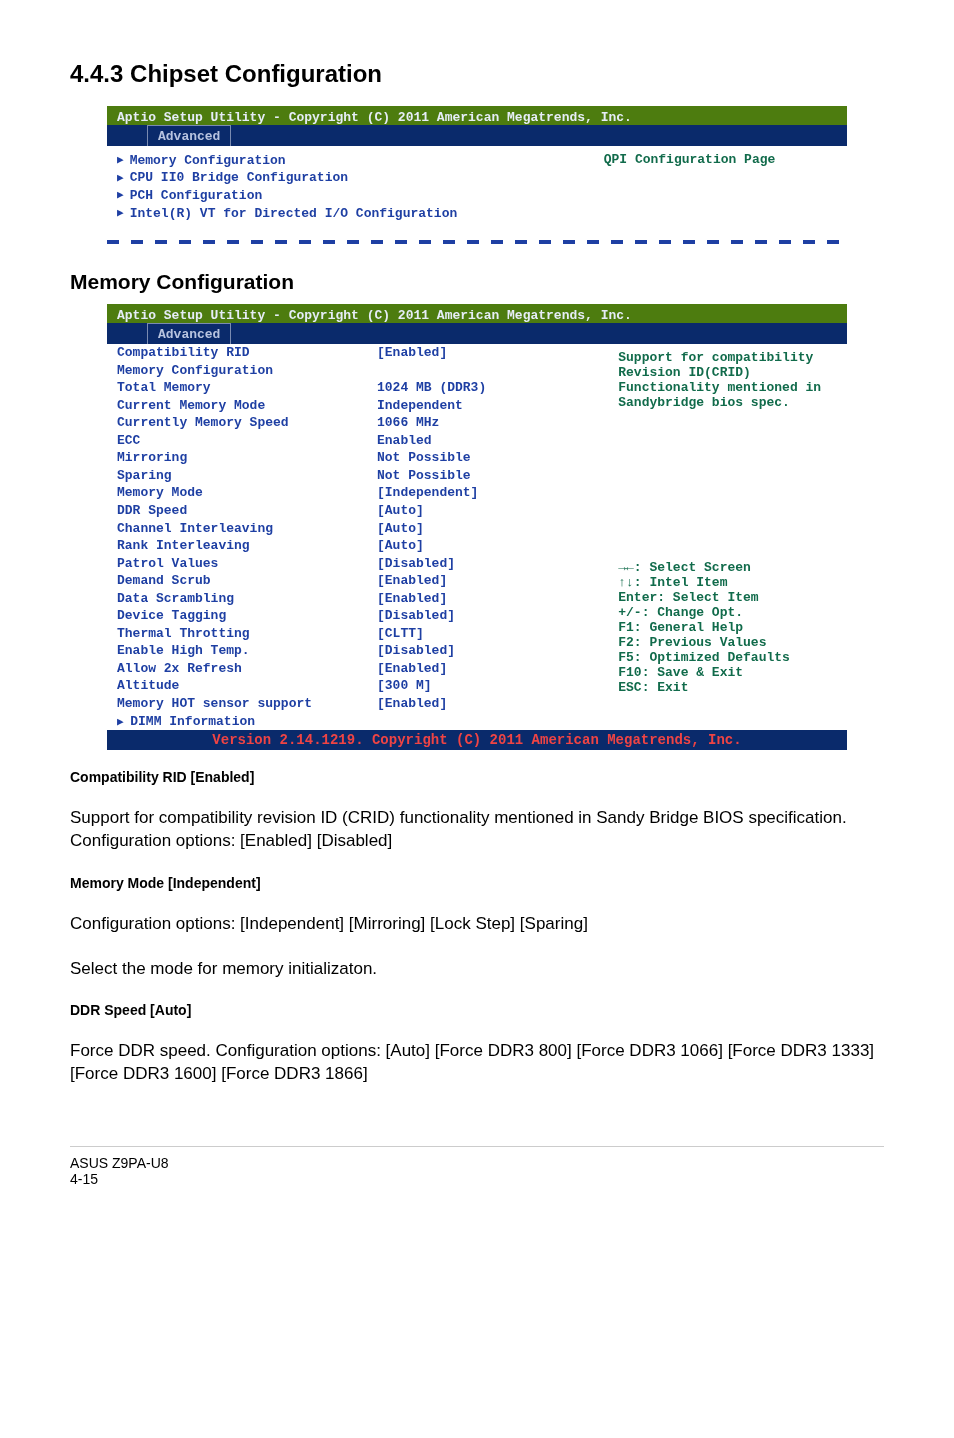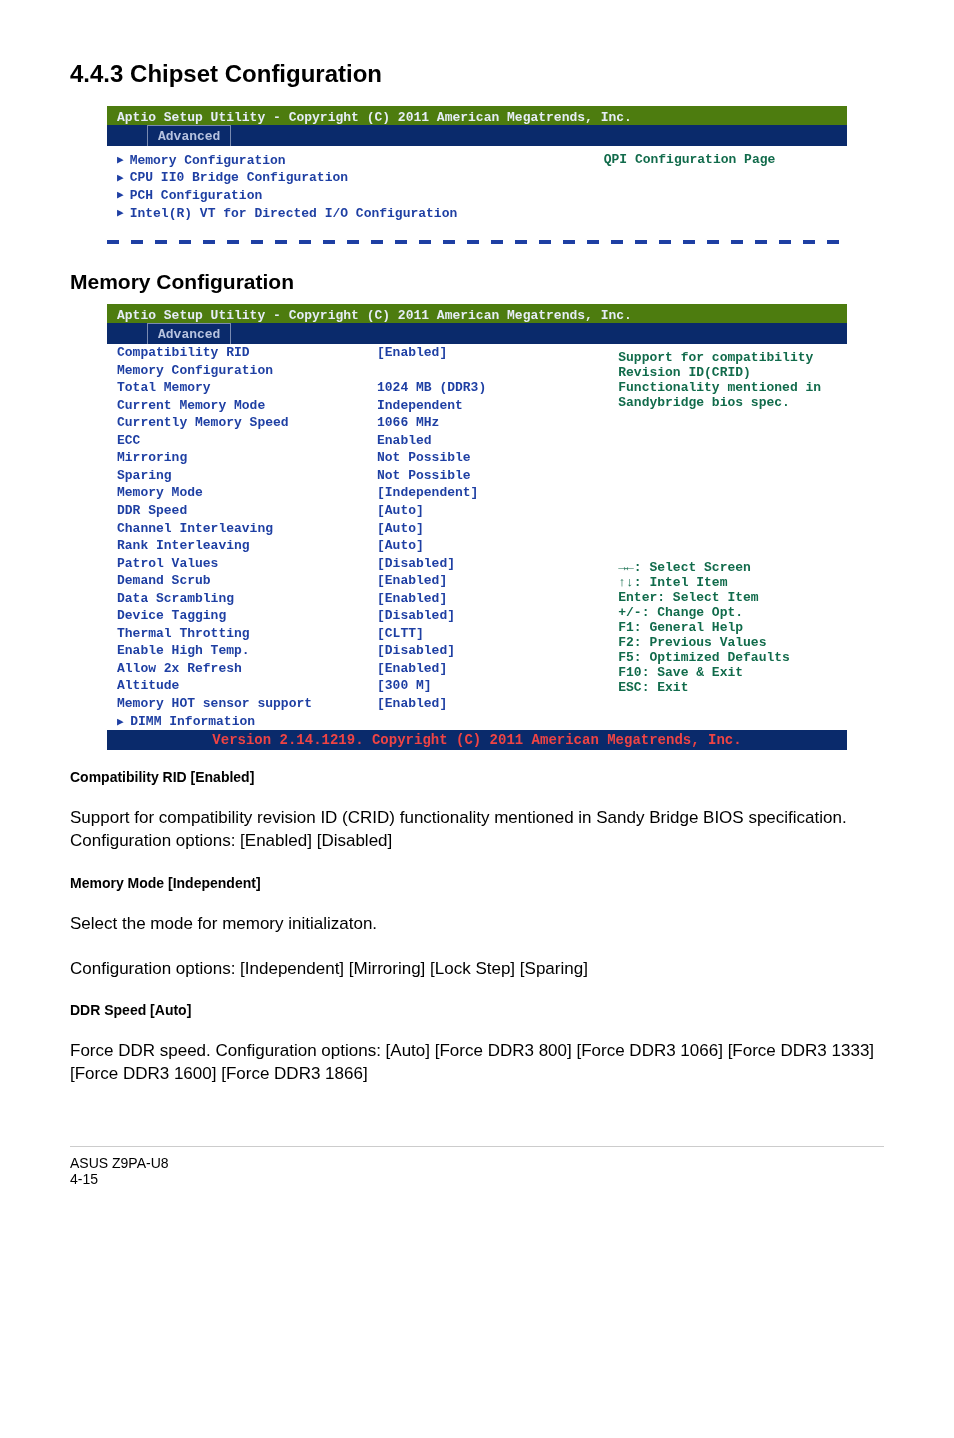--- a/index.html
+++ b/index.html
@@ -297,22 +297,22 @@
           </div>
       </div>
     </div>
     <div class="bios-footer">Version 2.14.1219. Copyright (C) 2011 American Megatrends, Inc.</div>
   </div>
 
   <h4 class="item-heading">Compatibility RID [Enabled]</h4>
   <p class="body-text">Support for compatibility revision ID (CRID) functionality mentioned in Sandy Bridge BIOS specification. Configuration options: [Enabled] [Disabled]</p>
 
   <h4 class="item-heading">Memory Mode [Independent]</h4>
+  <p class="body-text">Configuration options: [Independent] [Mirroring] [Lock Step] [Sparing]</p>
   <p class="body-text">Select the mode for memory initializaton.</p>
-  <p class="body-text">Configuration options: [Independent] [Mirroring] [Lock Step] [Sparing]</p>
 
   <h4 class="item-heading">DDR Speed [Auto]</h4>
   <p class="body-text">Force DDR speed. Configuration options: [Auto] [Force DDR3 800] [Force DDR3 1066] [Force DDR3 1333] [Force DDR3 1600] [Force DDR3 1866]</p>
 
   <div class="footer-bar">
     <span>ASUS Z9PA-U8</span>
     <span>4-15</span>
   </div>
 </div>
 

